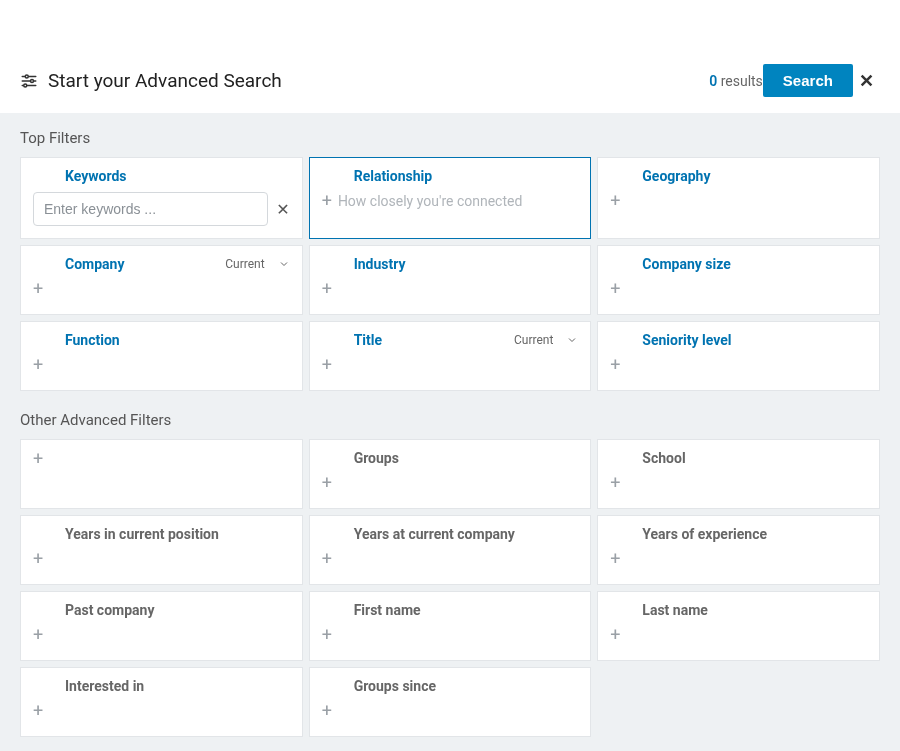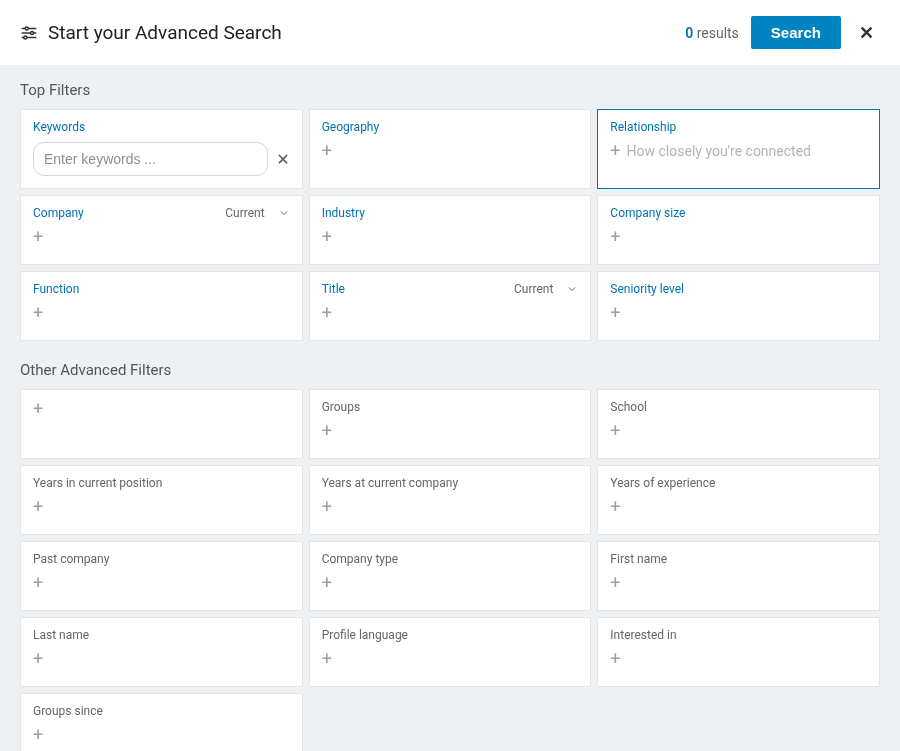--- a/index.html
+++ b/index.html
@@ -6,21 +6,21 @@
   body {
     font-family: -apple-system, BlinkMacSystemFont, "Segoe UI", Roboto, Helvetica, Arial, sans-serif;
     background: #fff;
     width: 900px;
     color: #333;
   }
   .header {
     display: flex;
     align-items: center;
     padding: 16px 20px;
-    gap: 12px;
+    margin-top: 48px;
   }
   .header-left {
     display: flex;
     align-items: center;
     gap: 10px;
     flex: 1;
   }
   .settings-icon {
     color: #333;
     display: flex;
@@ -84,22 +84,23 @@
   .card.highlight {
     border: 1px solid #0073b1;
   }
   .card-header {
     display: flex;
     justify-content: space-between;
     align-items: center;
     margin-bottom: 8px;
   }
   .card-title {
-    font-size: 12px;
-    font-weight: 400;
+    font-size: 14px;
+    font-weight: 700;
+    margin-left: 32px;
   }
   .top .card-title { color: #0073b1; }
   .other .card-title { color: #666; }
   .scope {
     font-size: 12px;
     color: #666;
     display: flex;
     align-items: center;
     gap: 13px;
     cursor: pointer;
@@ -121,21 +122,21 @@
     font-size: 14px;
   }
   .kw-row {
     display: flex;
     align-items: center;
     gap: 8px;
   }
   .kw-input {
     flex: 1;
     border: 1px solid #d4d8dc;
-    border-radius: 11px;
+    border-radius: 4px;
     padding: 8px 10px;
     font-size: 14px;
     color: #333;
   }
   .kw-input::placeholder { color: #8a9096; }
   .clear-x {
     color: #555;
     font-size: 16px;
     cursor: pointer;
     background: none;
@@ -177,37 +178,37 @@
     <div class="card">
       <div class="card-header">
         <span class="card-title">Keywords</span>
       </div>
       <div class="kw-row">
         <input class="kw-input" placeholder="Enter keywords ..." style="">
         <button class="clear-x">✕</button>
       </div>
     </div>
 
-    <div class="card">
-      <div class="card-header">
-        <span class="card-title">Geography</span>
-      </div>
-      <div class="plus-row">
-          <span class="plus"></span>
-        </div>
-    </div>
-
     <div class="card highlight">
       <div class="card-header">
         <span class="card-title">Relationship</span>
       </div>
       <div class="plus-row">
         <span class="plus"></span>
         <span class="hint">How closely you're connected</span>
       </div>
+    </div>
+
+    <div class="card">
+      <div class="card-header">
+        <span class="card-title">Geography</span>
+      </div>
+      <div class="plus-row">
+          <span class="plus"></span>
+        </div>
     </div>
 
     <div class="card">
       <div class="card-header">
         <span class="card-title">Company</span>
         <span class="scope">
           <span>Current</span>
           <svg width="12" height="12" viewBox="0 0 24 24" fill="none" stroke="currentColor" stroke-width="2">
               <polyline points="6 9 12 15 18 9"></polyline>
             </svg>
@@ -325,53 +326,37 @@
     <div class="card">
       <div class="card-header">
           <span class="card-title">Past company</span>
         </div>
       <div class="plus-row">
           <span class="plus"></span>
         </div>
     </div>
     <div class="card">
       <div class="card-header">
-          <span class="card-title">Company type</span>
-        </div>
-      <div class="plus-row">
-          <span class="plus"></span>
-        </div>
-    </div>
-    <div class="card">
-      <div class="card-header">
           <span class="card-title">First name</span>
         </div>
       <div class="plus-row">
           <span class="plus"></span>
         </div>
     </div>
 
     <div class="card">
       <div class="card-header">
           <span class="card-title">Last name</span>
         </div>
       <div class="plus-row">
           <span class="plus"></span>
         </div>
     </div>
     <div class="card">
       <div class="card-header">
-          <span class="card-title">Profile language</span>
-        </div>
-      <div class="plus-row">
-          <span class="plus"></span>
-        </div>
-    </div>
-    <div class="card">
-      <div class="card-header">
           <span class="card-title">Interested in</span>
         </div>
       <div class="plus-row">
           <span class="plus"></span>
         </div>
     </div>
 
     <div class="card">
       <div class="card-header">
           <span class="card-title">Groups since</span>

